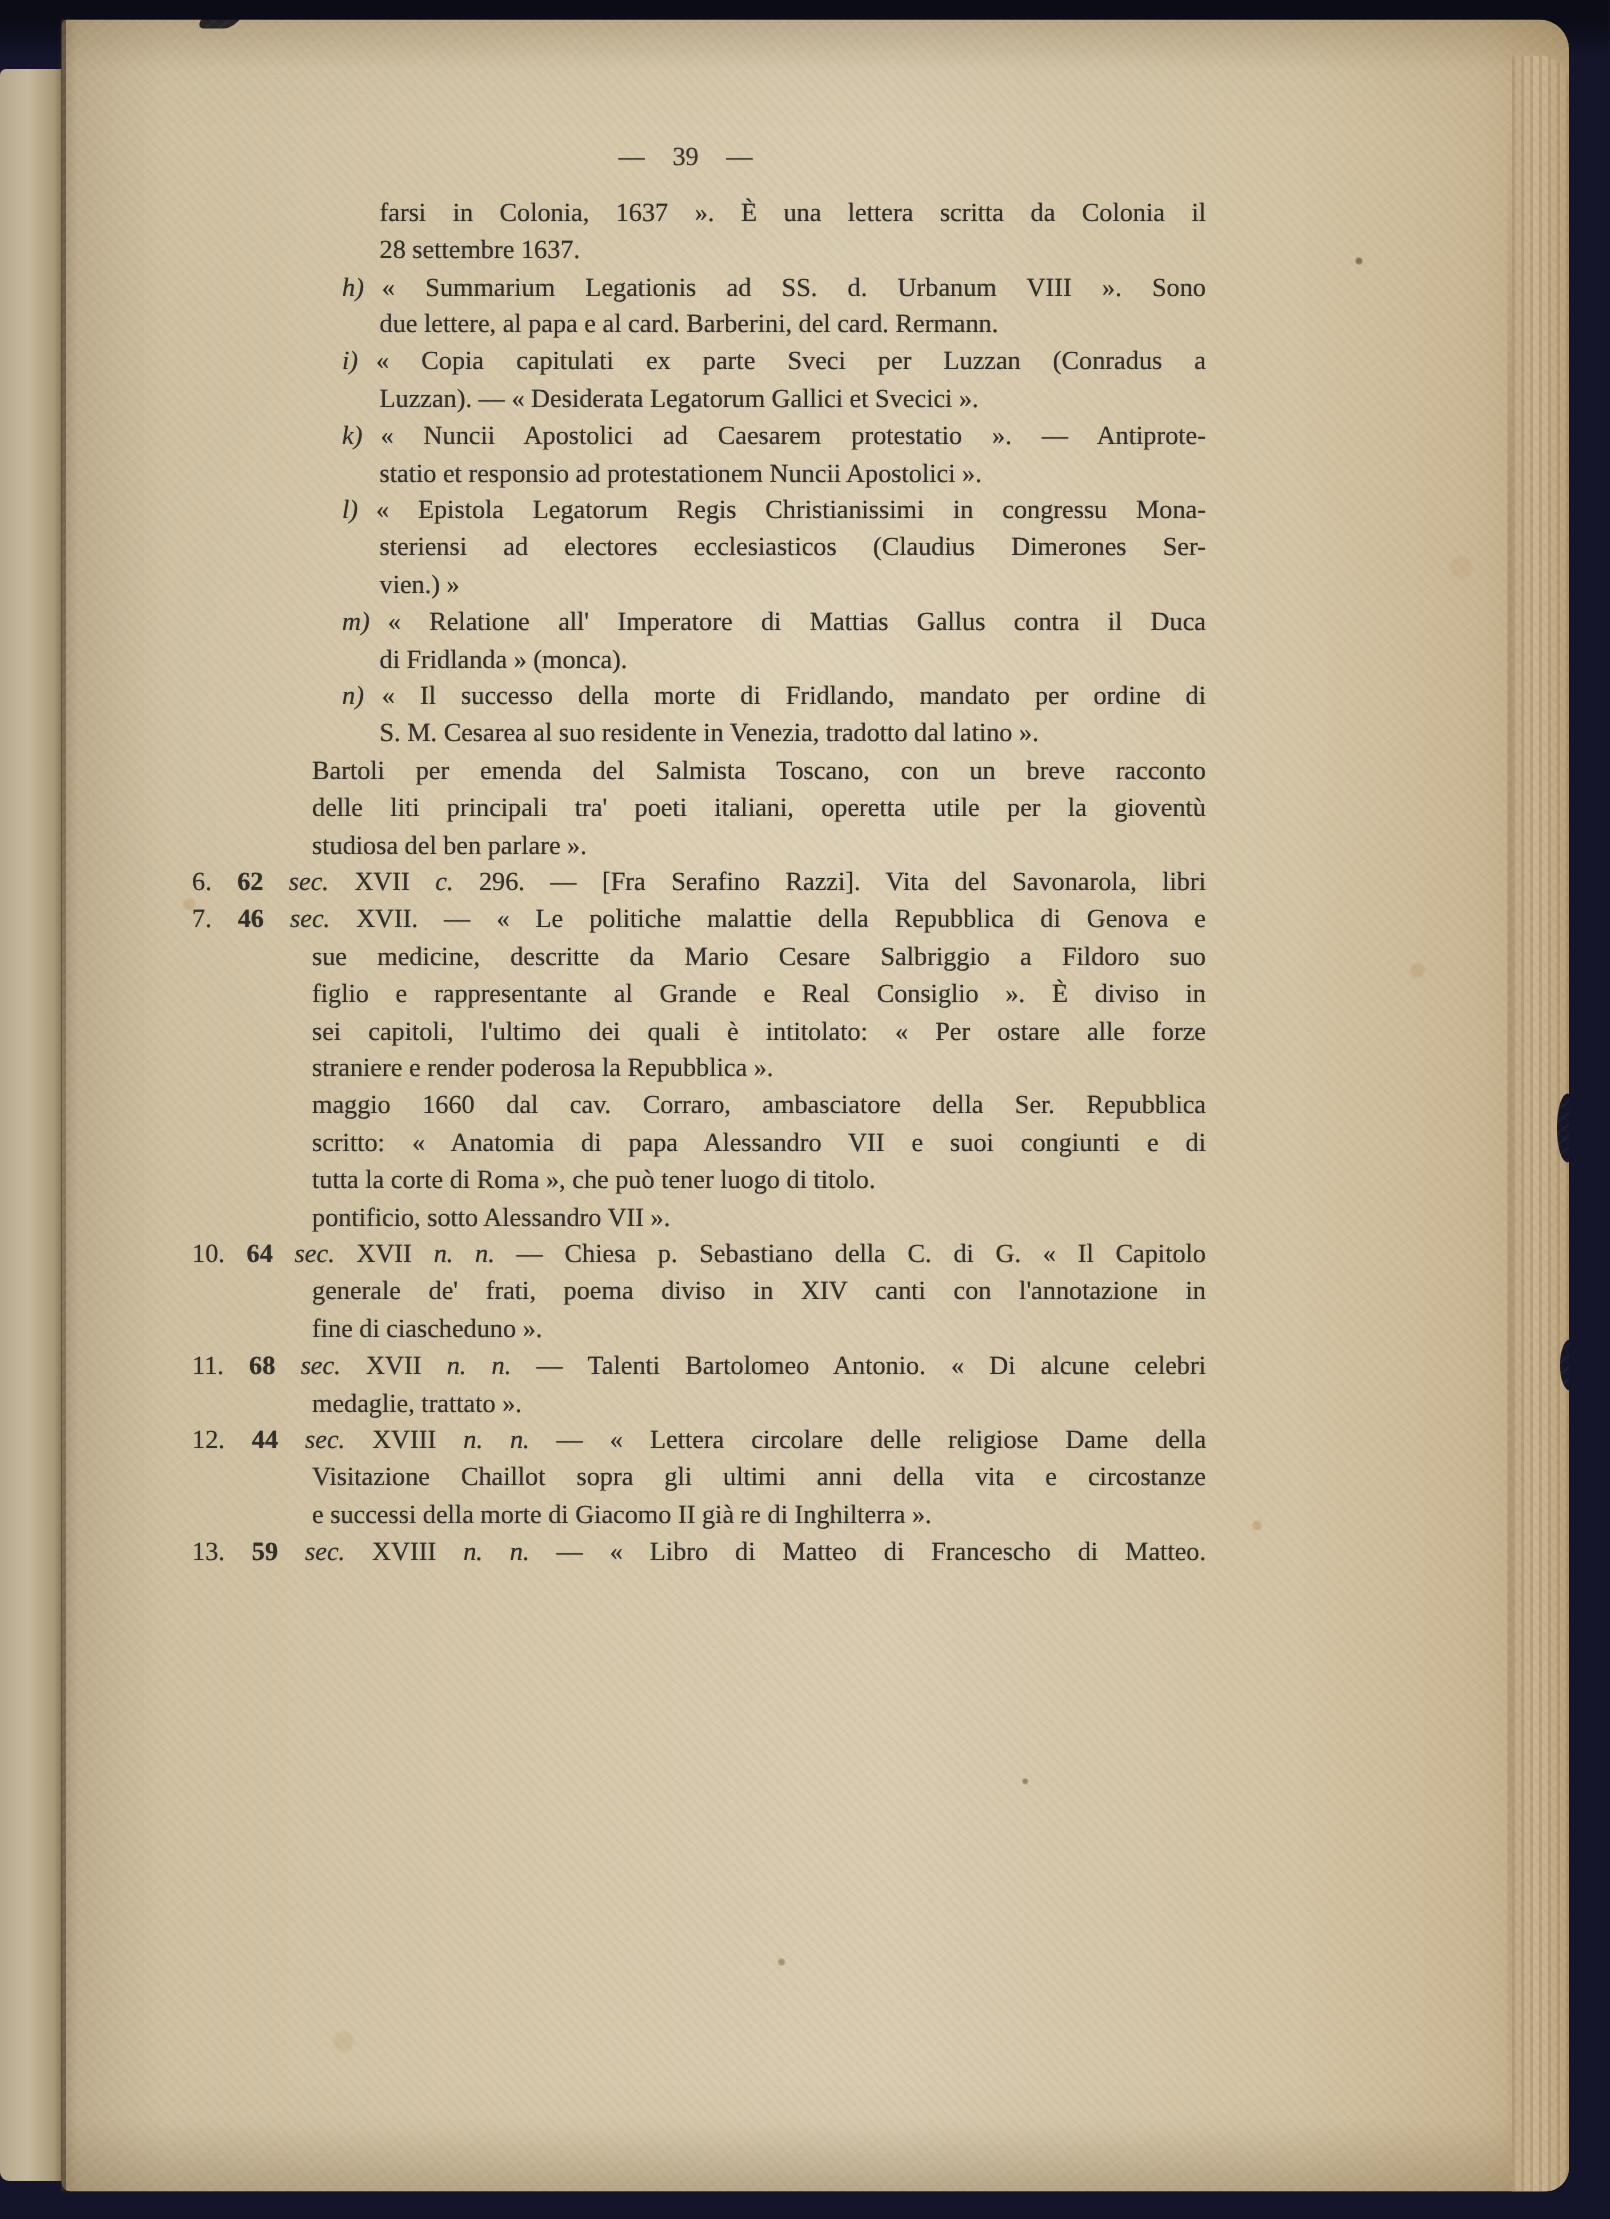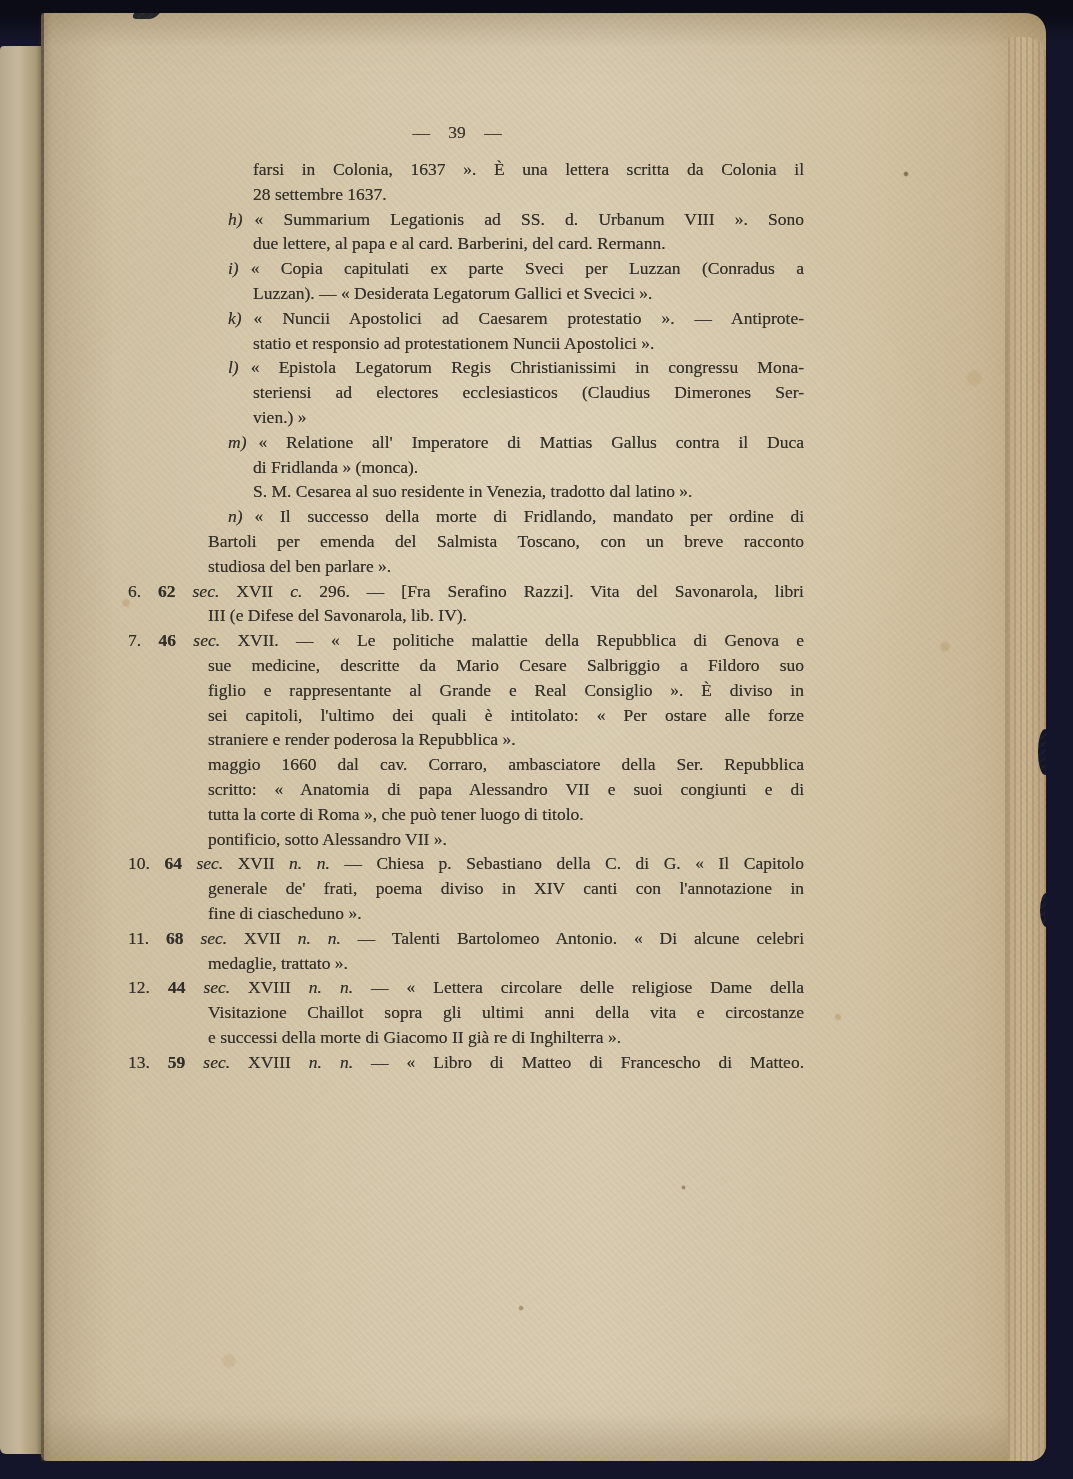--- a/index.html
+++ b/index.html
@@ -92,21 +92,20 @@
       repeating-linear-gradient(47deg, rgba(120,100,70,.035) 0 2px, rgba(0,0,0,0) 2px 5px),
       repeating-linear-gradient(-39deg, rgba(255,250,235,.03) 0 2px, rgba(0,0,0,0) 2px 6px);
   }
 
   
   .text-block {
     position: absolute; left: 87px; top: 78px; width: 676px;
     color: var(--ink, #33302a);
     font-size: 17.5px;
     text-shadow: 0 0 0.6px rgba(51,46,40,.65);
-    margin-top: 28px;
   }
   .page-number {
     height: 26px; line-height: 26px;
     text-align: center; word-spacing: 14px;
     margin-left: -18px; margin-bottom: 12px;
     color: rgba(55,50,42,.92);
   }
   .line { height: 24.8px; line-height: 24.8px; white-space: normal; }
   .line.just { text-align: justify; text-align-last: justify; }
   .ind-intro, .ind-cont1 { padding-left: 125px; }
@@ -144,26 +143,26 @@
         <div class="line ind-cont1"><span class="seg s-p">due lettere, al papa e al card. Barberini, del card. Rermann.</span></div>
         <div class="line ind-hang just"><span class="marker">i)</span><span class="seg s-p">« Copia capitulati ex parte Sveci per Luzzan (Conradus a</span></div>
         <div class="line ind-cont1"><span class="seg s-p">Luzzan). — « Desiderata Legatorum Gallici et Svecici ».</span></div>
         <div class="line ind-hang just"><span class="marker">k)</span><span class="seg s-p">« Nuncii Apostolici ad Caesarem protestatio ». — Antiprote-</span></div>
         <div class="line ind-cont1"><span class="seg s-p">statio et responsio ad protestationem Nuncii Apostolici ».</span></div>
         <div class="line ind-hang just"><span class="marker">l)</span><span class="seg s-p">« Epistola Legatorum Regis Christianissimi in congressu Mona-</span></div>
         <div class="line ind-cont1 just"><span class="seg s-p">steriensi ad electores ecclesiasticos (Claudius Dimerones Ser-</span></div>
         <div class="line ind-cont1"><span class="seg s-p">vien.) »</span></div>
         <div class="line ind-hang just"><span class="marker">m)</span><span class="seg s-p">« Relatione all' Imperatore di Mattias Gallus contra il Duca</span></div>
         <div class="line ind-cont1"><span class="seg s-p">di Fridlanda » (monca).</span></div>
+        <div class="line ind-hang just"><span class="marker">n)</span><span class="seg s-p">« Il successo della morte di Fridlando, mandato per ordine di</span></div>
         <div class="line ind-cont1"><span class="seg s-p">S. M. Cesarea al suo residente in Venezia, tradotto dal latino ».</span></div>
-        <div class="line ind-hang just"><span class="marker">n)</span><span class="seg s-p">« Il successo della morte di Fridlando, mandato per ordine di</span></div>
         <div class="line ind-cont2 just"><span class="seg s-p">Bartoli per emenda del Salmista Toscano, con un breve racconto</span></div>
+        <div class="line ind-cont2 just"><span class="seg s-p">delle liti principali tra' poeti italiani, operetta utile per la gioventù</span></div>
         <div class="line ind-cont2"><span class="seg s-p">studiosa del ben parlare ».</span></div>
         <div class="line ind-num just"><span class="seg s-p">6. </span><span class="seg s-b">62 </span><span class="seg s-i">sec. </span><span class="seg s-p">XVII </span><span class="seg s-i">c. </span><span class="seg s-p">296. — [Fra Serafino Razzi]. Vita del Savonarola, libri</span></div>
-        <div class="line ind-cont2"><span class="seg s-p">III (e Difese del Savonarola, lib. IV).</span></div>
         <div class="line ind-num just"><span class="seg s-p">7. </span><span class="seg s-b">46 </span><span class="seg s-i">sec. </span><span class="seg s-p">XVII. — « Le politiche malattie della Repubblica di Genova e</span></div>
         <div class="line ind-cont2 just"><span class="seg s-p">sue medicine, descritte da Mario Cesare Salbriggio a Fildoro suo</span></div>
         <div class="line ind-cont2 just"><span class="seg s-p">figlio e rappresentante al Grande e Real Consiglio ». È diviso in</span></div>
         <div class="line ind-cont2 just"><span class="seg s-p">sei capitoli, l'ultimo dei quali è intitolato: « Per ostare alle forze</span></div>
         <div class="line ind-cont2"><span class="seg s-p">straniere e render poderosa la Repubblica ».</span></div>
         <div class="line ind-cont2 just"><span class="seg s-p">maggio 1660 dal cav. Corraro, ambasciatore della Ser. Repubblica</span></div>
         <div class="line ind-cont2 just"><span class="seg s-p">scritto: « Anatomia di papa Alessandro VII e suoi congiunti e di</span></div>
         <div class="line ind-cont2"><span class="seg s-p">tutta la corte di Roma », che può tener luogo di titolo.</span></div>
         <div class="line ind-cont2"><span class="seg s-p">pontificio, sotto Alessandro VII ».</span></div>
         <div class="line ind-num just"><span class="seg s-p">10. </span><span class="seg s-b">64 </span><span class="seg s-i">sec. </span><span class="seg s-p">XVII </span><span class="seg s-i">n. n. </span><span class="seg s-p">— Chiesa p. Sebastiano della C. di G. « Il Capitolo</span></div>

